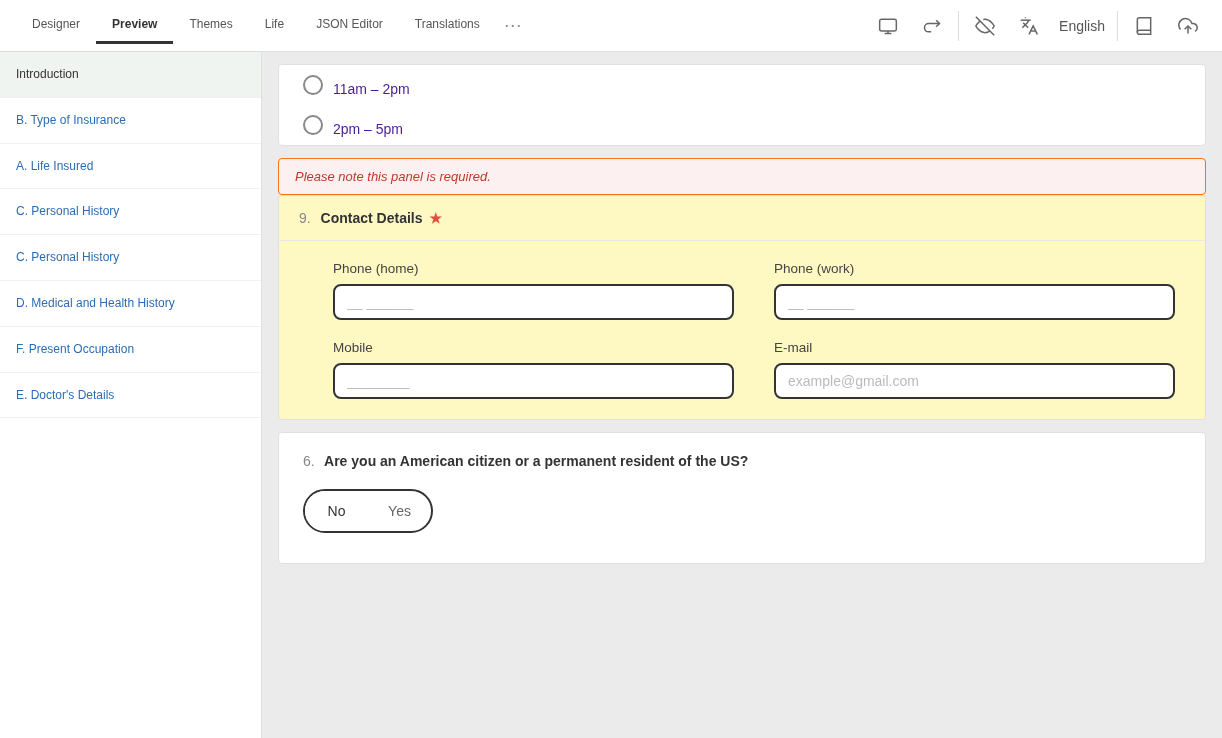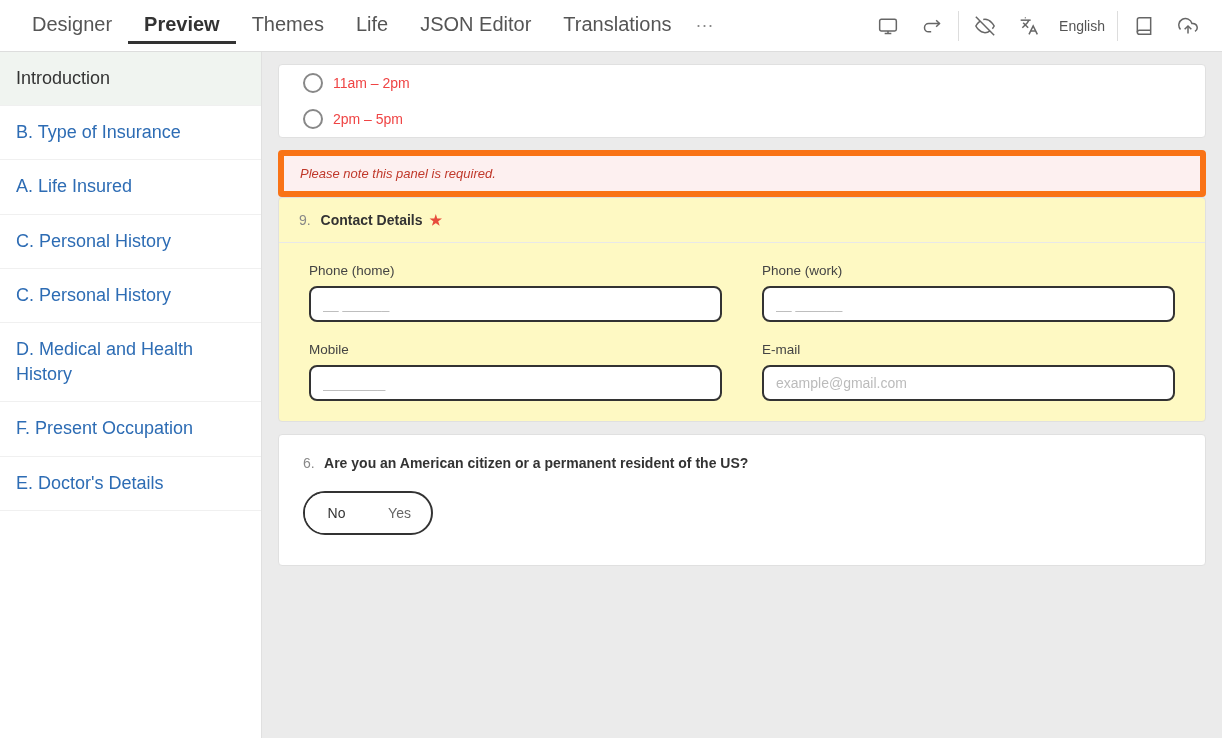--- a/index.html
+++ b/index.html
@@ -7,21 +7,21 @@
 
     
     .topnav {
       display: flex; align-items: center; background: #fff;
       border-bottom: 1px solid #ddd; height: 52px; padding: 0 16px;
       flex-shrink: 0;
     }
     .topnav-tabs { display: flex; align-items: center; gap: 0; }
     .topnav-tab {
       padding: 0 16px; height: 36px; display: flex; align-items: center;
-      font-size: 20px; cursor: pointer; color: #555; border-bottom: 3px solid transparent;
+      font-size: 12px; cursor: pointer; color: #555; border-bottom: 3px solid transparent;
       position: relative;
     }
     .topnav-tab.active { color: #333; font-weight: 600; border-bottom: 3px solid #333; text-align: right; }
     .topnav-tab.designer { color: #555; }
     .topnav-right { margin-left: auto; display: flex; align-items: center; gap: 8px; }
     .topnav-icon-btn {
       width: 36px; height: 36px; display: flex; align-items: center; justify-content: center;
       border: none; background: none; cursor: pointer; color: #666; font-size: 18px; border-radius: 4px;
     }
     .topnav-dots { font-size: 18px; color: #888; cursor: pointer; padding: 0 8px; }
@@ -29,21 +29,21 @@
 
     
     .main-layout { display: flex; flex: 1; overflow: hidden; }
 
     
     .sidebar {
       width: 262px; background: #fff; border-right: 1px solid #e0e0e0;
       overflow-y: auto; flex-shrink: 0;
     }
     .sidebar-item {
-      padding: 14px 16px; cursor: pointer; font-size: 18px; color: #2d6cb4;
+      padding: 14px 16px; cursor: pointer; font-size: 12px; color: #2d6cb4;
       border-bottom: 1px solid #f0f0f0; line-height: 1.4;
     }
     .sidebar-item.active { background: #f0f4f0; color: #333; font-weight: 500; }
     .sidebar-item.section { color: #2d6cb4; }
 
     
     .content {
       flex: 1; overflow-y: auto; background: #ebebeb; padding: 0;
     }
     .content-inner { padding: 0 0 40px 0; }
@@ -53,45 +53,46 @@
       background: #fff; border-radius: 4px; margin: 0 16px 12px 16px;
       border: 1px solid #e0e0e0; overflow: hidden;
     }
 
     
     .radio-row { display: flex; align-items: center; gap: 10px; padding: 8px 24px; }
     .radio-circle {
       width: 20px; height: 20px; border-radius: 50%; border: 2px solid #888;
       background: #fff; flex-shrink: 0;
     }
-    .radio-label { font-size: 14px; color: #ef4444; }
+    .radio-label { font-size: 14px; color: #4c1d95; margin-top: 8px; }
 
     
     .panel-required {
-      background: #fdf0f0; border: 6px solid #f97316; border-radius: 4px;
+      background: #fdf0f0; border: 1px solid #f97316; border-radius: 4px;
       margin: 12px 16px 0 16px; padding: 10px 16px;
       font-size: 13px; color: #c0392b; font-style: italic;
     }
 
     
     .section-card {
       background: #fef9c3; border-radius: 4px; margin: 0 16px 12px 16px;
       border: 1px solid #e0e0e0;
     }
     .section-header {
       padding: 14px 20px; font-size: 14px; font-weight: 600; color: #333;
       border-bottom: 1px solid #e8e8e8;
     }
     .section-header .q-num { color: #888; font-weight: 400; margin-right: 6px; }
     .required-star { color: #e74c3c; margin-left: 3px; }
 
     
     .form-grid {
       display: grid; grid-template-columns: 1fr 1fr; gap: 20px 40px;
       padding: 20px 30px;
+      margin-left: 24px;
     }
     .form-field { display: flex; flex-direction: column; gap: 8px; }
     .form-field label { font-size: 13.5px; color: #444; font-weight: 400; }
     .form-input {
       border: 2px solid #333; border-radius: 8px; padding: 8px 12px;
       font-size: 14px; color: #999; background: #fff; outline: none;
       font-family: inherit;
     }
     .form-input::placeholder { color: #bbb; }
 

